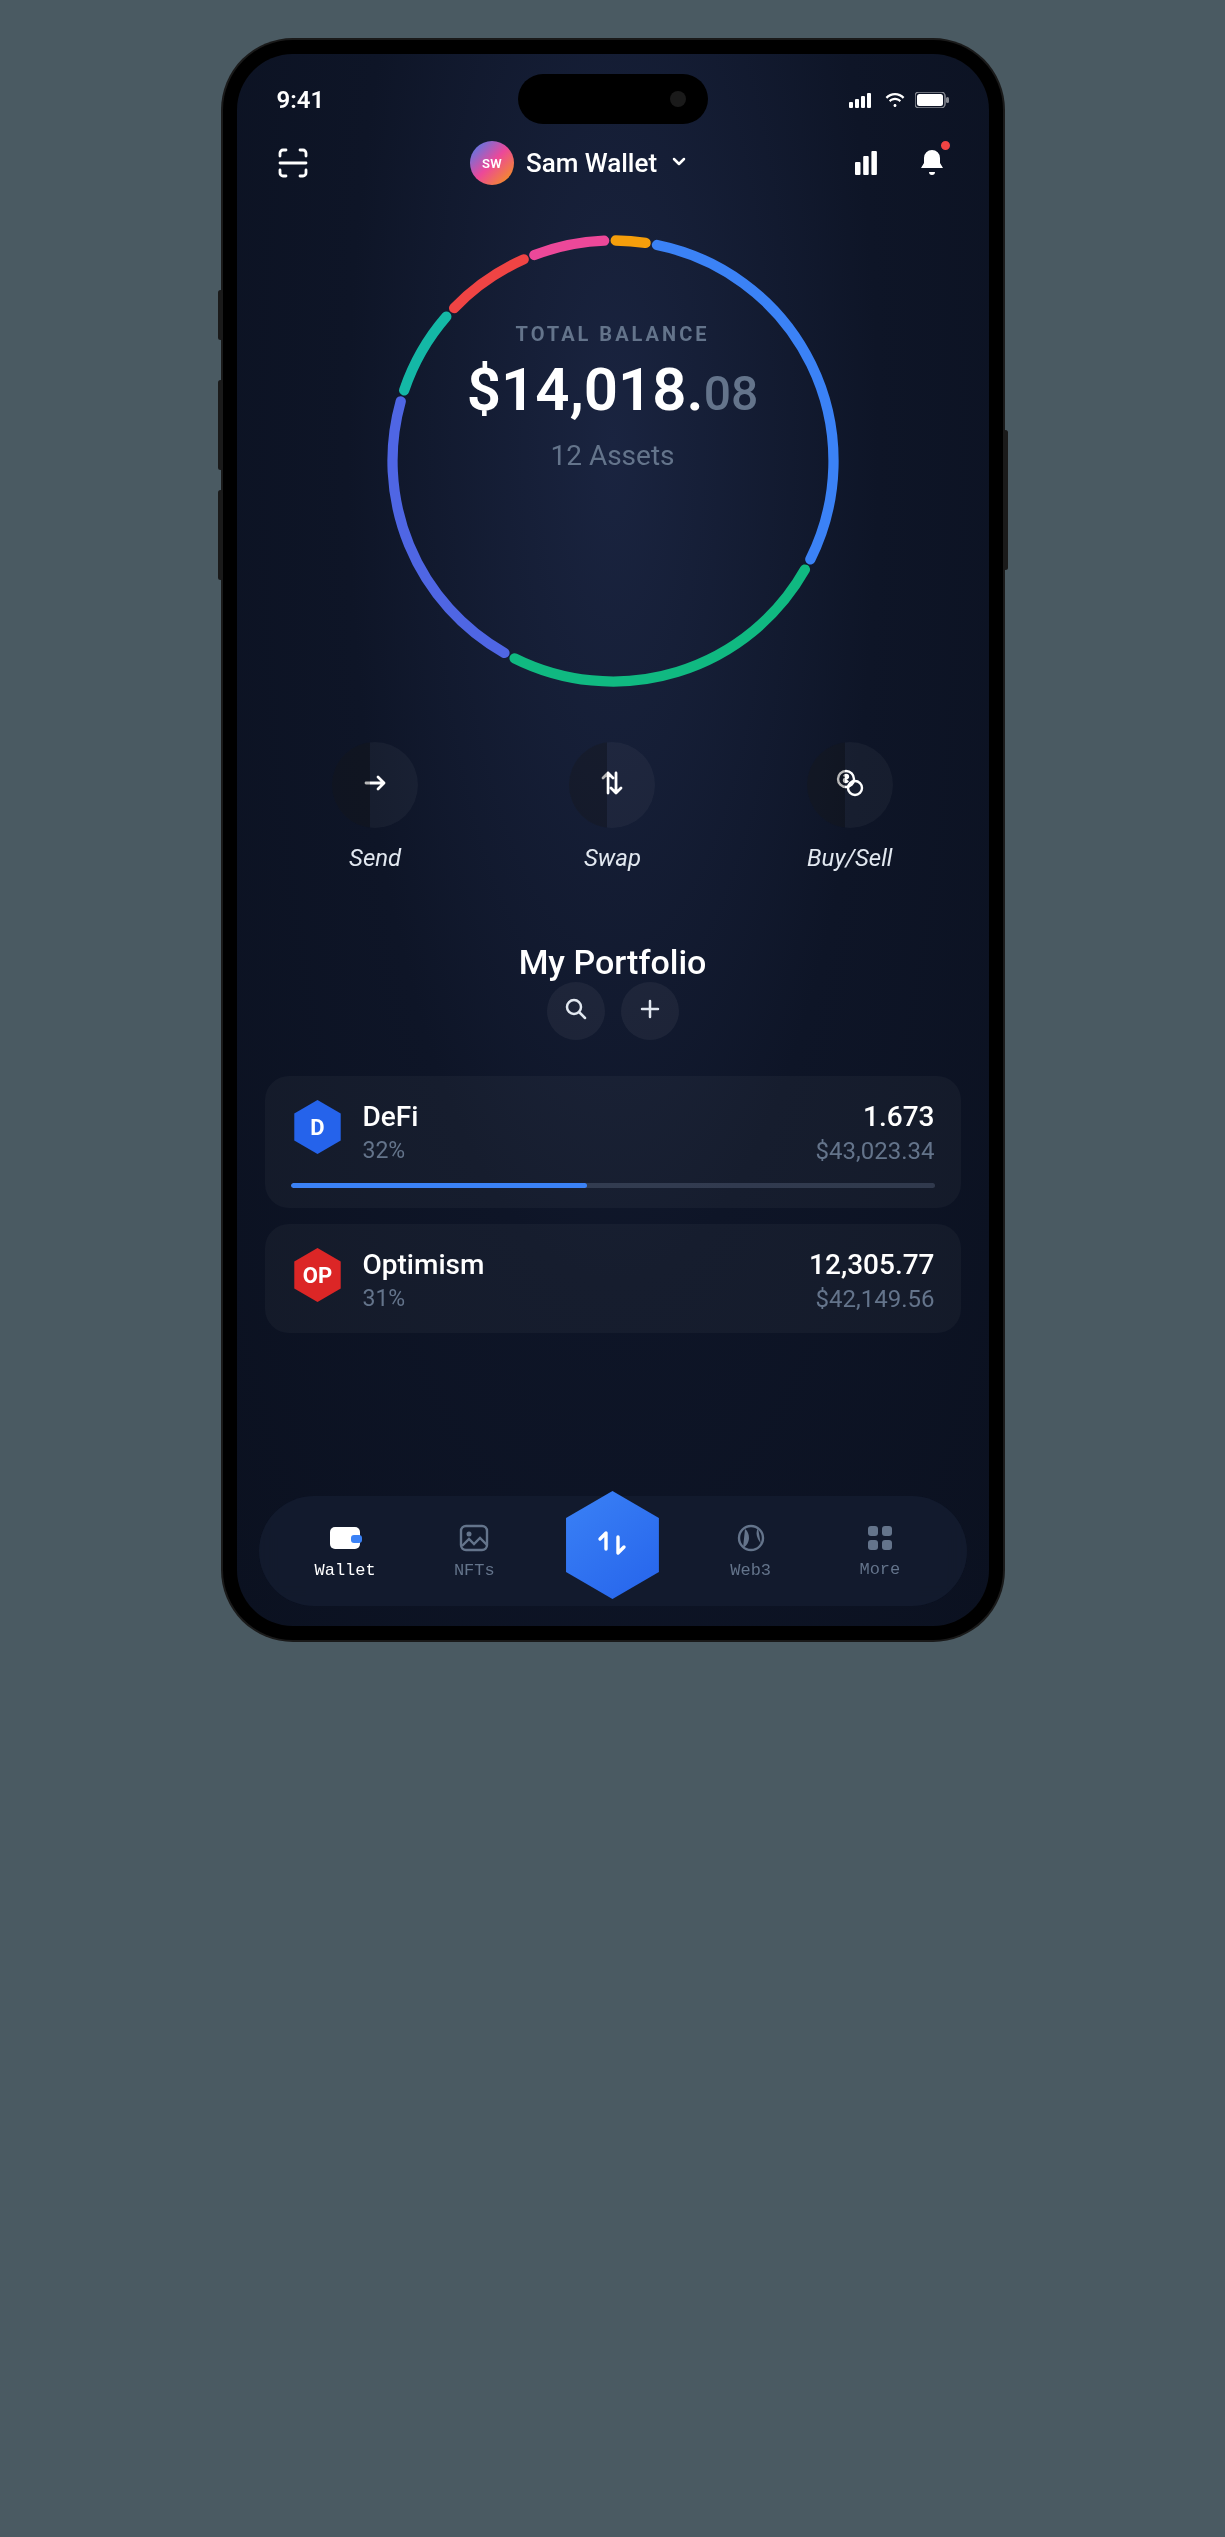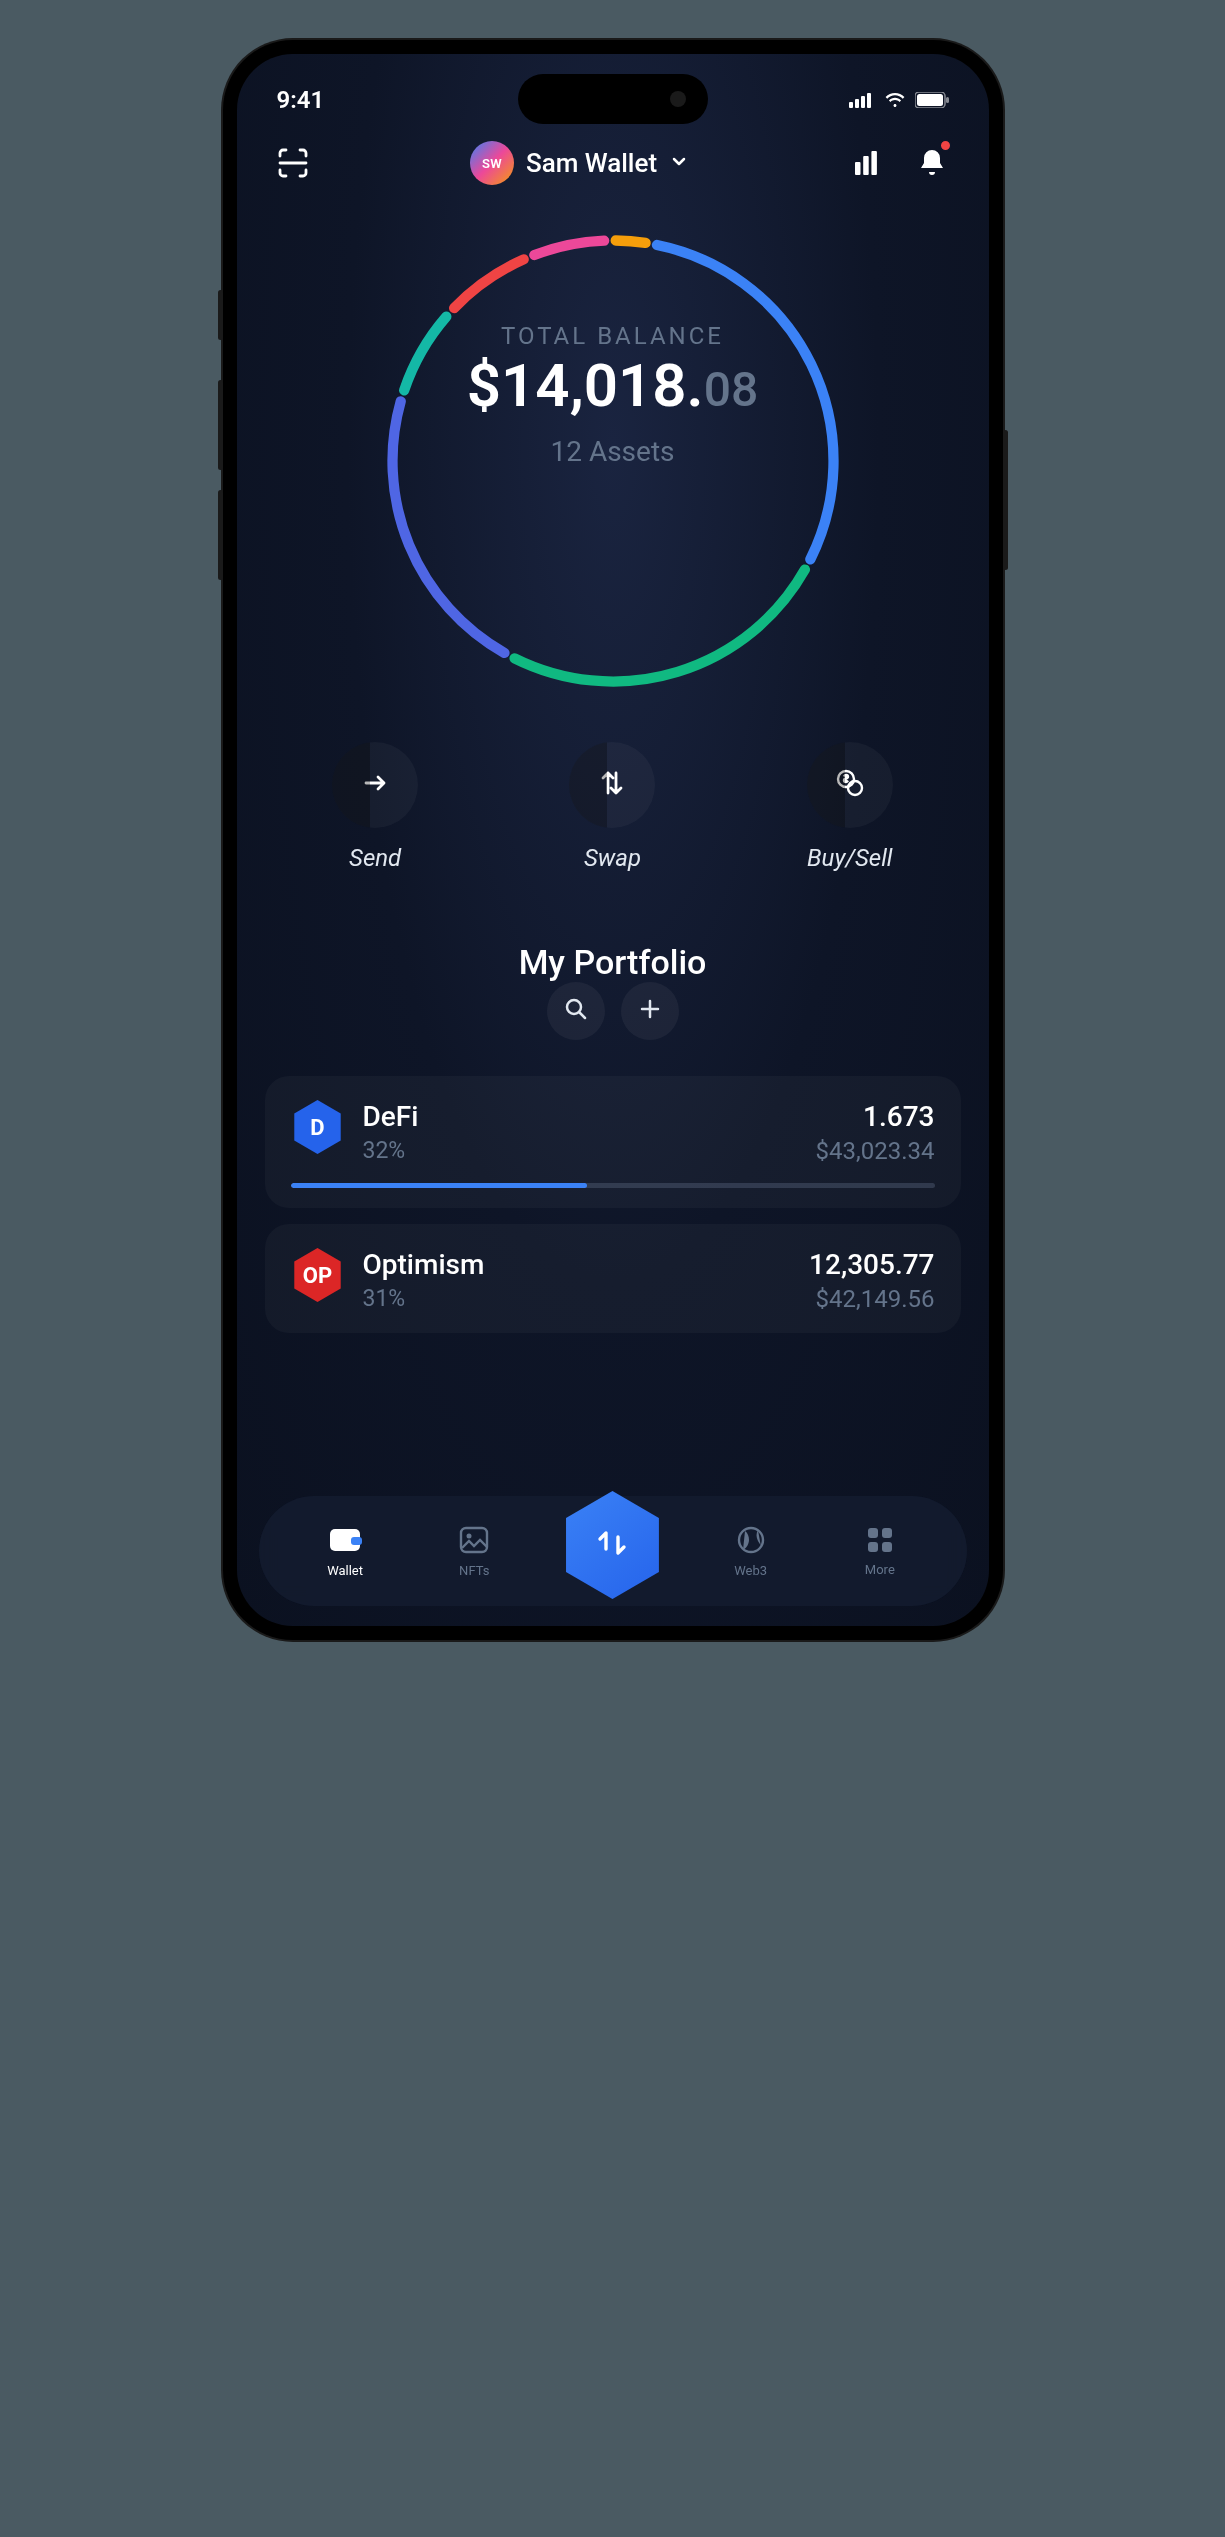--- a/index.html
+++ b/index.html
@@ -17,21 +17,21 @@
   .status-right { display:flex; align-items:center; gap:8px; }
   .topbar { display:flex; align-items:center; justify-content:space-between; padding:16px 34px; height:78px; }
   .topbar-center { display:flex; align-items:center; gap:12px; }
   .avatar { width:44px; height:44px; border-radius:50%; background:linear-gradient(135deg,#3b82f6,#ec4899,#f59e0b); display:flex; align-items:center; justify-content:center; font-size:13px; color:#fff; font-weight:600; letter-spacing:.3px; }
   .wallet-name { color:#fff; font-size:26px; font-weight:500; }
   .icon-btn { color:#fff; display:flex; align-items:center; justify-content:center; width:44px; height:44px; position:relative; }
   .notif-dot{position:absolute;top:-2px;right:2px;width:13px;height:13px;background:#ef4444;border-radius:50%;border:2px solid #0e1527;}
   .balance-wrap { display:flex; flex-direction:column; align-items:center; padding-top:14px; }
   .ring-svg { width:490px; height:490px; }
   .ring-center { position:absolute; top:268px; left:0; right:0; display:flex; flex-direction:column; align-items:center; }
-  .total-label { color:#64748b; font-size:24px; letter-spacing:3px; font-weight:400; }
+  .total-label { color:#64748b; font-size:20px; letter-spacing:3px; font-weight:700; margin-bottom:8px; }
   .balance { color:#fff; font-size:60px; font-weight:600; }
   .balance .cents { color:#64748b; font-size:48px; font-weight:500; }
   .assets { color:#64748b; font-size:28px; margin-top:14px; }
   .actions { display:flex; justify-content:space-around; padding:36px 20px 0;font-style:italic; }
   .action { display:flex; flex-direction:column; align-items:center; gap:16px; width:150px; }
   .action-circ { width:86px; height:86px; background:rgba(255,255,255,.04); border-radius:50%; display:flex; align-items:center; justify-content:center; color:#fff; position:relative; overflow:hidden; }
   .action-circ::before{content:"";position:absolute;left:0;top:0;width:44%;height:100%;background:rgba(0,0,0,.28);}
   .action-label { color:#e2e8f0; font-size:24px; font-weight:400; }
   .portfolio-head { display:flex; align-items:center; justify-content:space-between; padding:70px 34px 20px;flex-direction:column; }
   .portfolio-title { color:#fff; font-size:34px; font-weight:500; }
@@ -46,21 +46,21 @@
   .asset-pct { color:#64748b; font-size:23px; }
   .asset-vals { text-align:right; display:flex; flex-direction:column; gap:4px; }
   .asset-amt { color:#fff; font-size:28px; font-weight:500; }
   .asset-usd { color:#64748b; font-size:24px; }
   .progress { margin-top:18px; height:5px; background:rgba(100,116,139,.35); border-radius:3px; overflow:hidden; }
   .progress-fill { height:100%; background:#3b82f6; border-radius:3px; }
   .tabbar { position:absolute; bottom:20px; left:22px; right:22px; height:110px; background:rgba(20,28,48,.82); border-radius:55px; display:flex; align-items:center; justify-content:space-around; padding:0 22px; backdrop-filter:blur(10px); }
   .tab { display:flex; flex-direction:column; align-items:center; gap:4px; width:90px; }
   .tab-icon { color:#64748b; }
   .tab.active .tab-icon { color:#fff; }
-  .tab-label { color:#64748b; font-size:13px; }
+  .tab-label { color:#64748b; font-size:17px;font-family:Liberation Mono, monospace; }
   .tab.active .tab-label { color:#fff; }
   .center-fab { width:108px; height:108px; background:linear-gradient(140deg,#3b82f6,#2563eb); display:flex; align-items:center; justify-content:center; color:#fff; position:relative; top:-6px; box-shadow:0 8px 24px rgba(37,99,235,.5); clip-path:polygon(50% 0%,93% 25%,93% 75%,50% 100%,7% 75%,7% 25%); border-radius:18px; }
 </style>
 </head>
 <body>
 
 <div class="phone">
   <div class="side-btn sb1"></div>
   <div class="side-btn sb2"></div>
   <div class="side-btn sb3"></div>

